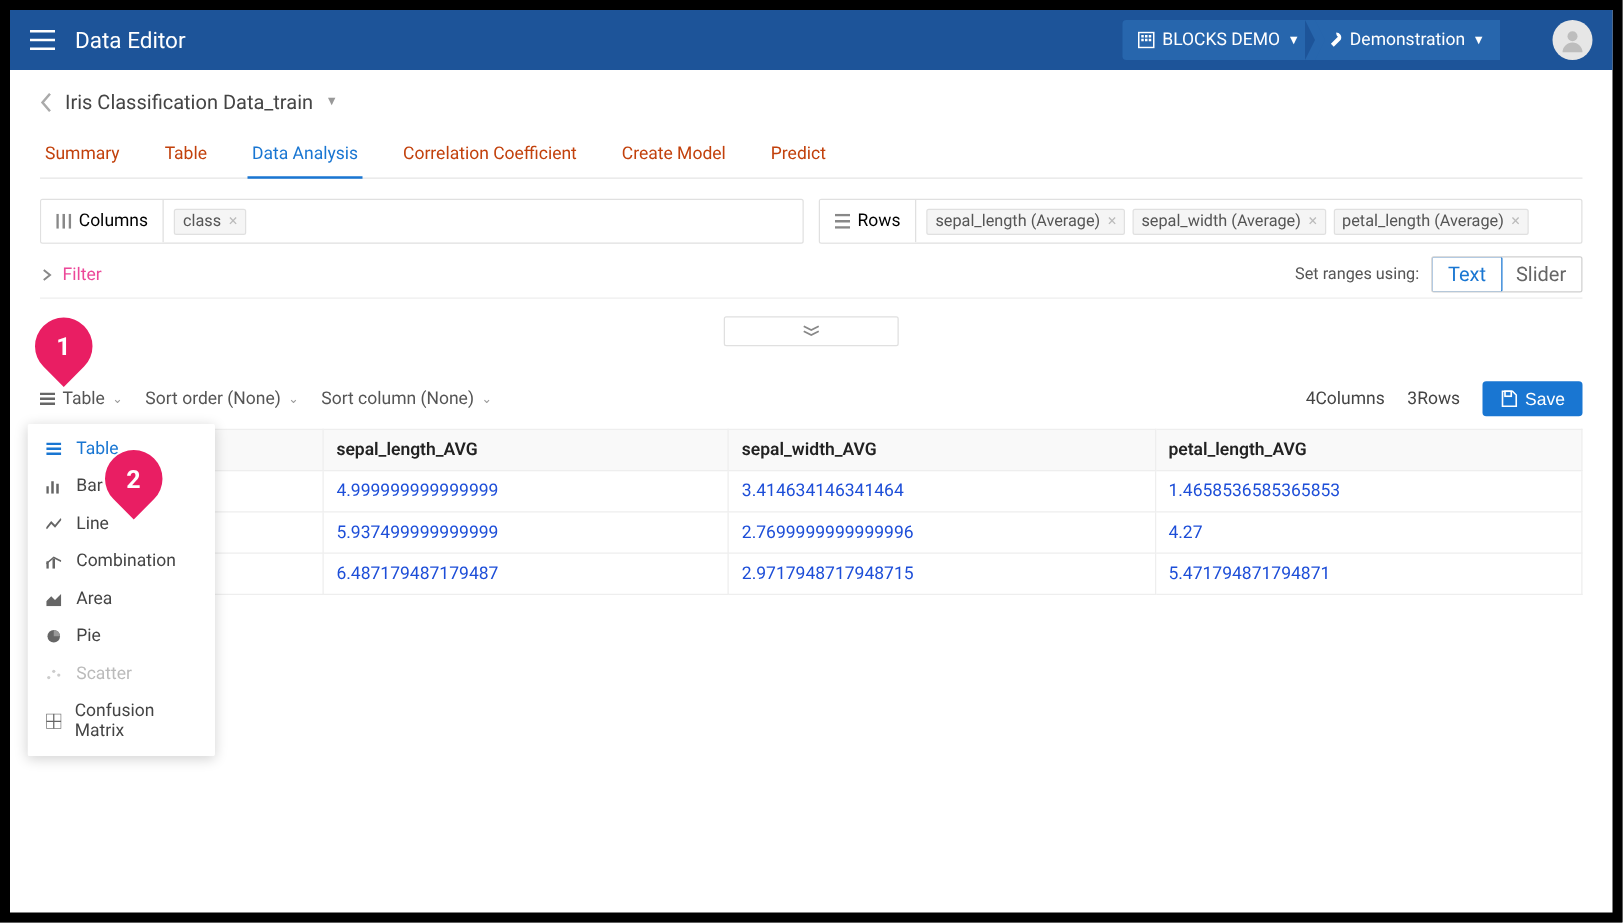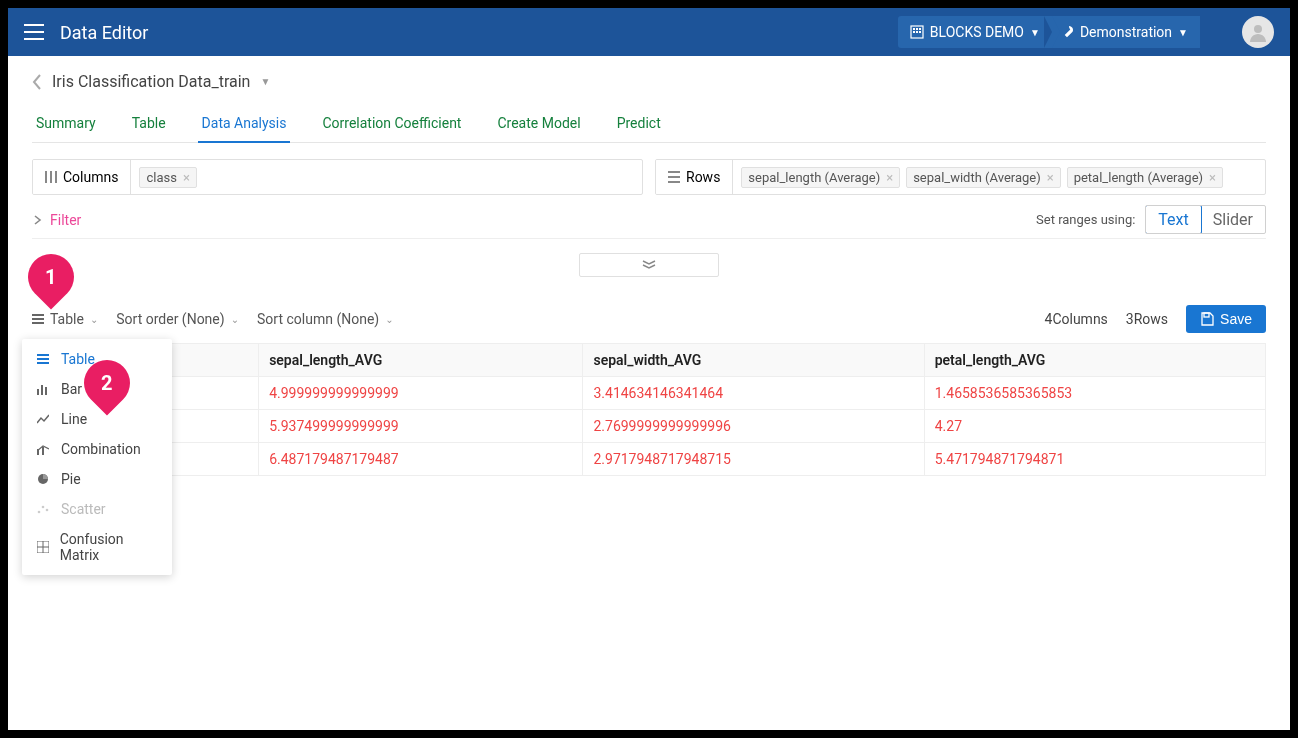--- a/index.html
+++ b/index.html
@@ -79,21 +79,21 @@
   padding: 16px 24px;
   position: relative;
   overflow: hidden;
 }
 .title-row { display: flex; align-items: center; gap: 10px; color: #555; margin-bottom: 16px; }
 .title-row .back { cursor: pointer; display:inline-flex; color:#888; }
 .page-title { font-size: 16px; font-weight: 400; color: #444; }
 .title-caret { font-size: 10px; color: #999; cursor: pointer; }
 
 .tabs { display: flex; gap: 28px; border-bottom: 1px solid #e5e5e5; margin-bottom: 16px; }
-.tab { padding: 8px 4px 10px; color: #15803d; font-size: 14px; cursor: pointer; }
+.tab { padding: 8px 4px 10px; color: #c2410c; font-size: 14px; cursor: pointer; }
 .tab.active { color: #1976d2; border-bottom: 2px solid #1976d2; margin-bottom: -1px; }
 
 .config-row { display: flex; gap: 12px; margin-bottom: 10px; }
 .config-box {
   border: 1px solid #e0e0e0; border-radius: 2px;
   display: flex; align-items: center; height: 36px;
   flex: 1; overflow: hidden;
 }
 .config-box .label {
   padding: 0 12px; border-right: 1px solid #e0e0e0; height: 100%;
@@ -142,21 +142,21 @@
 .dd-item { padding: 7px 14px; display:flex; align-items:center; gap:10px; color:#444; font-size:14px; cursor:pointer; }
 .dd-item.selected { color:#1976d2; }
 .dd-item.disabled { color:#bbb; cursor:default; }
 .dd-icon { width:14px; display:inline-flex; }
 
 .data-table { width:100%; border-collapse: collapse; font-size:14px; }
 .data-table th, .data-table td {
   text-align:left; padding: 8px 10px; border:1px solid #eee;
 }
 .data-table th { background:#f9f9f9; font-weight:600; color:#222; }
-.data-table td { color:#ef4444; }
+.data-table td { color:#1d4ed8; }
 
 .marker {
   position:absolute; width:46px; height:56px; z-index:30;
   pointer-events:none;
 }
 .marker .pin {
   width:46px; height:46px; background:#e91e63; border-radius:50% 50% 50% 0;
   transform: rotate(-45deg); display:flex; align-items:center; justify-content:center;
 }
 .marker .num { transform: rotate(45deg); color:#fff; font-weight:700; font-size:20px; }
@@ -349,20 +349,28 @@
           </div>
           <div class="dd-item">
             <span class="dd-icon">
                   <svg width="12" height="12" viewBox="0 0 12 12">
                     <rect x="0" y="6" width="2" height="6" fill="#666"></rect>
                     <rect x="5" y="4" width="2" height="8" fill="#666"></rect>
                     <path d="M0 8 L6 3 L12 6" fill="none" stroke="#666" stroke-width="1.2"></path>
                   </svg>
                 </span>
             <span>Combination</span>
+          </div>
+          <div class="dd-item">
+            <span class="dd-icon">
+                  <svg width="12" height="12" viewBox="0 0 12 12">
+                    <path d="M0 12 L0 8 L4 4 L7 7 L12 2 L12 12 Z" fill="#666"></path>
+                  </svg>
+                </span>
+            <span>Area</span>
           </div>
           <div class="dd-item">
             <span class="dd-icon">
                   <svg width="12" height="12" viewBox="0 0 12 12">
                     <circle cx="6" cy="6" r="5" fill="#666"></circle>
                     <path d="M6 6 L6 1 A5 5 0 0 1 11 6 Z" fill="#999"></path>
                   </svg>
                 </span>
             <span>Pie</span>
           </div>

